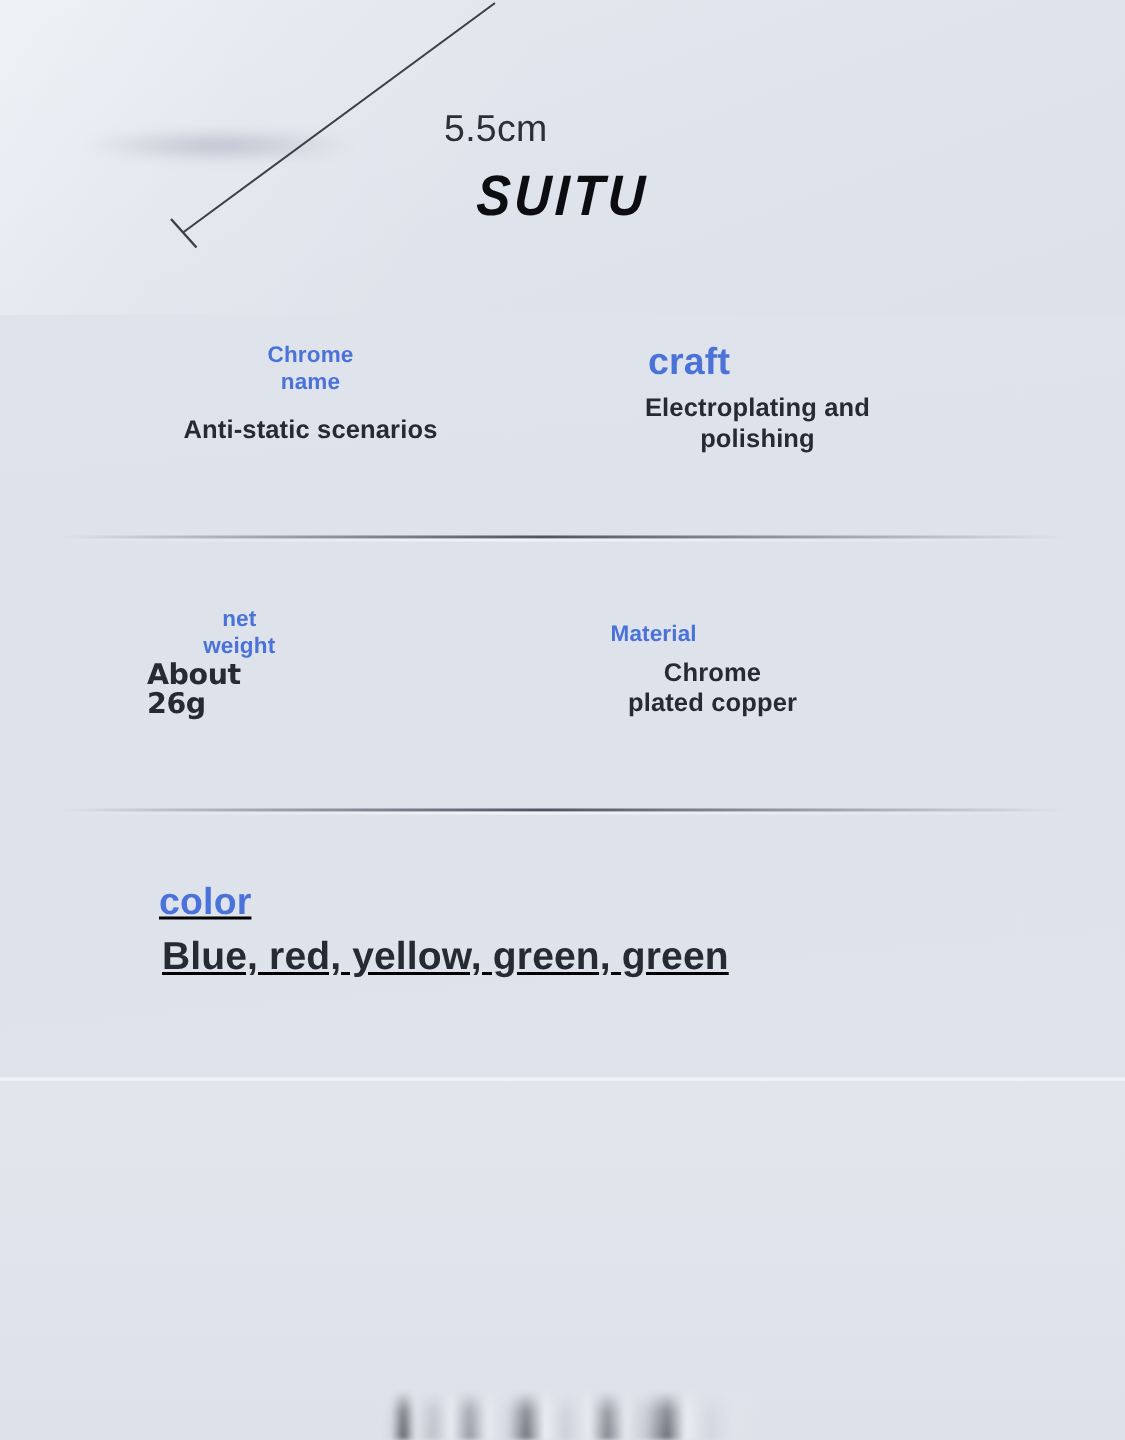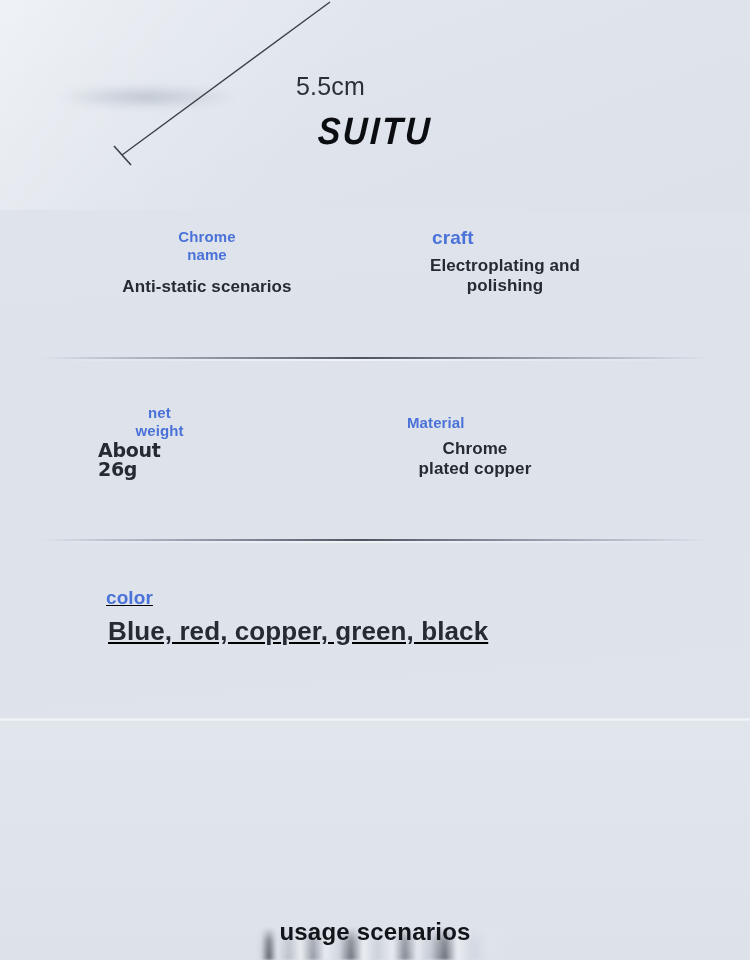--- a/index.html
+++ b/index.html
@@ -134,21 +134,21 @@
 
   .spec-label {
     color: #4a72d8;
     font-weight: bold;
     font-size: 15px;
     line-height: 1.18;
     letter-spacing: 0.1px;
   }
 
   .spec-label.big {
-    font-size: 19px;
+    font-size: 25px;
     line-height: 1.05;
   }
 
   .spec-value {
     color: #262b33;
     font-weight: bold;
     font-size: 17px;
     line-height: 1.2;
     letter-spacing: 0.1px;
   }
@@ -364,25 +364,24 @@
     <div class="spec-value">
       <span>Chrome</span><br>
       <span>plated copper</span>
     </div>
   </div>
 
   <div class="divider" id="divider-2"></div>
 
   <div class="blk spec-cell" id="blk-color">
     <div class="spec-label big">color</div>
-    <div class="spec-value large">Blue, red, copper, green, black</div>
+    <div class="spec-value large">Blue, red, yellow, green, green</div>
   </div>
 
   <div class="section-split"></div>
 
   <div class="brand-section"></div>
 
   <div class="brand-logo">SUITU</div>
 
   <div class="scenario-photo"></div>
-  <div class="scenario-title">usage scenarios</div>
 
 </div>
 
 </body></html>

